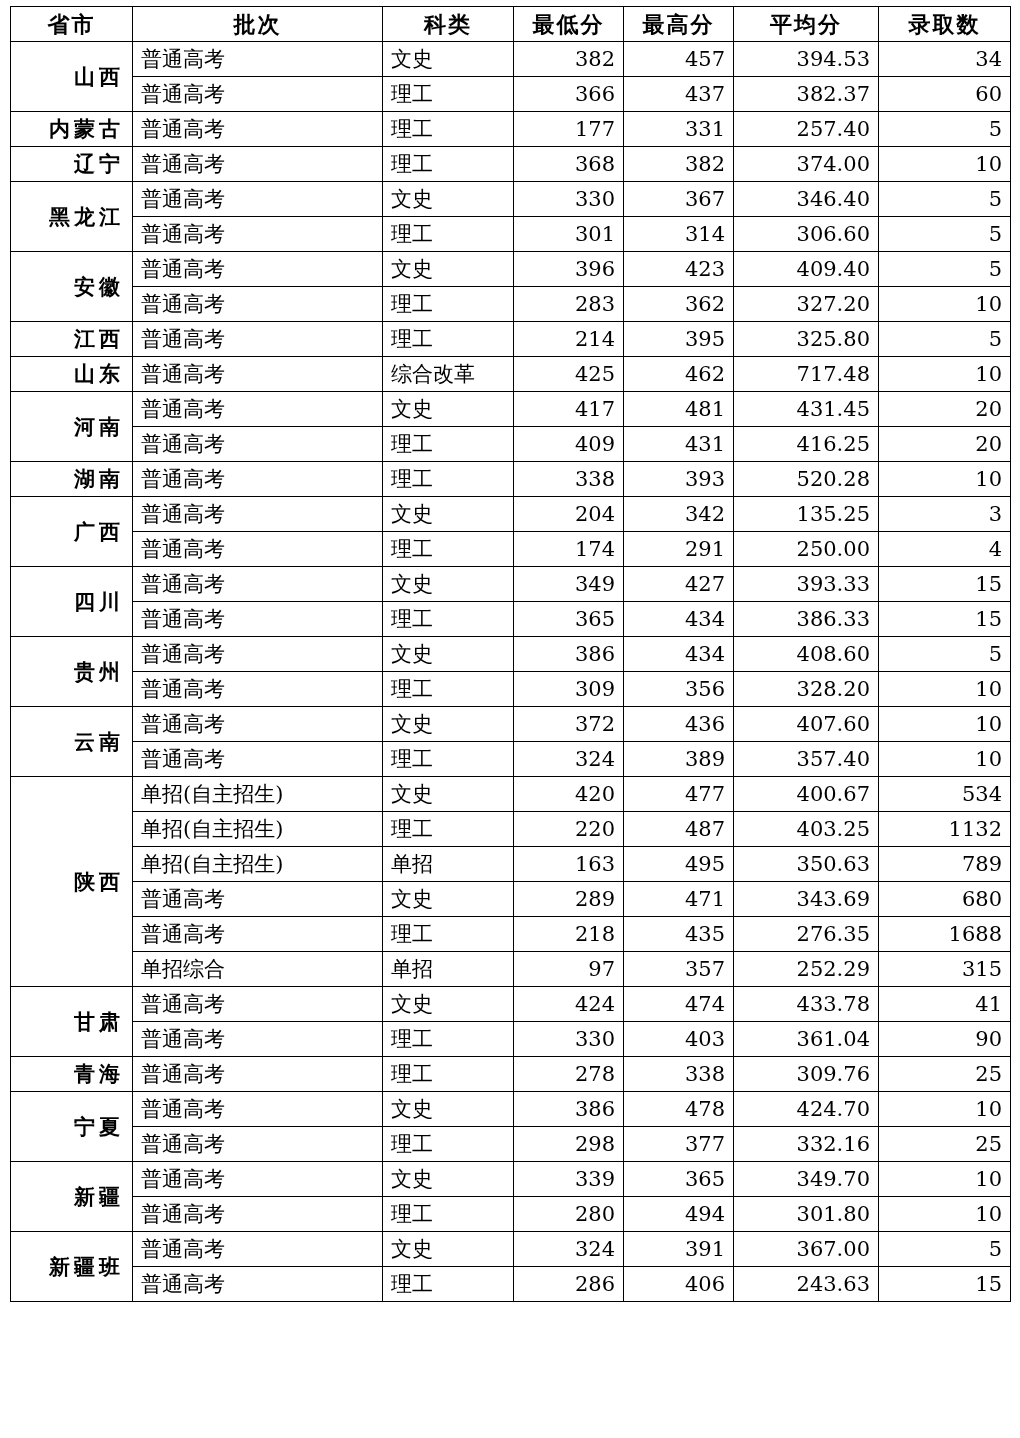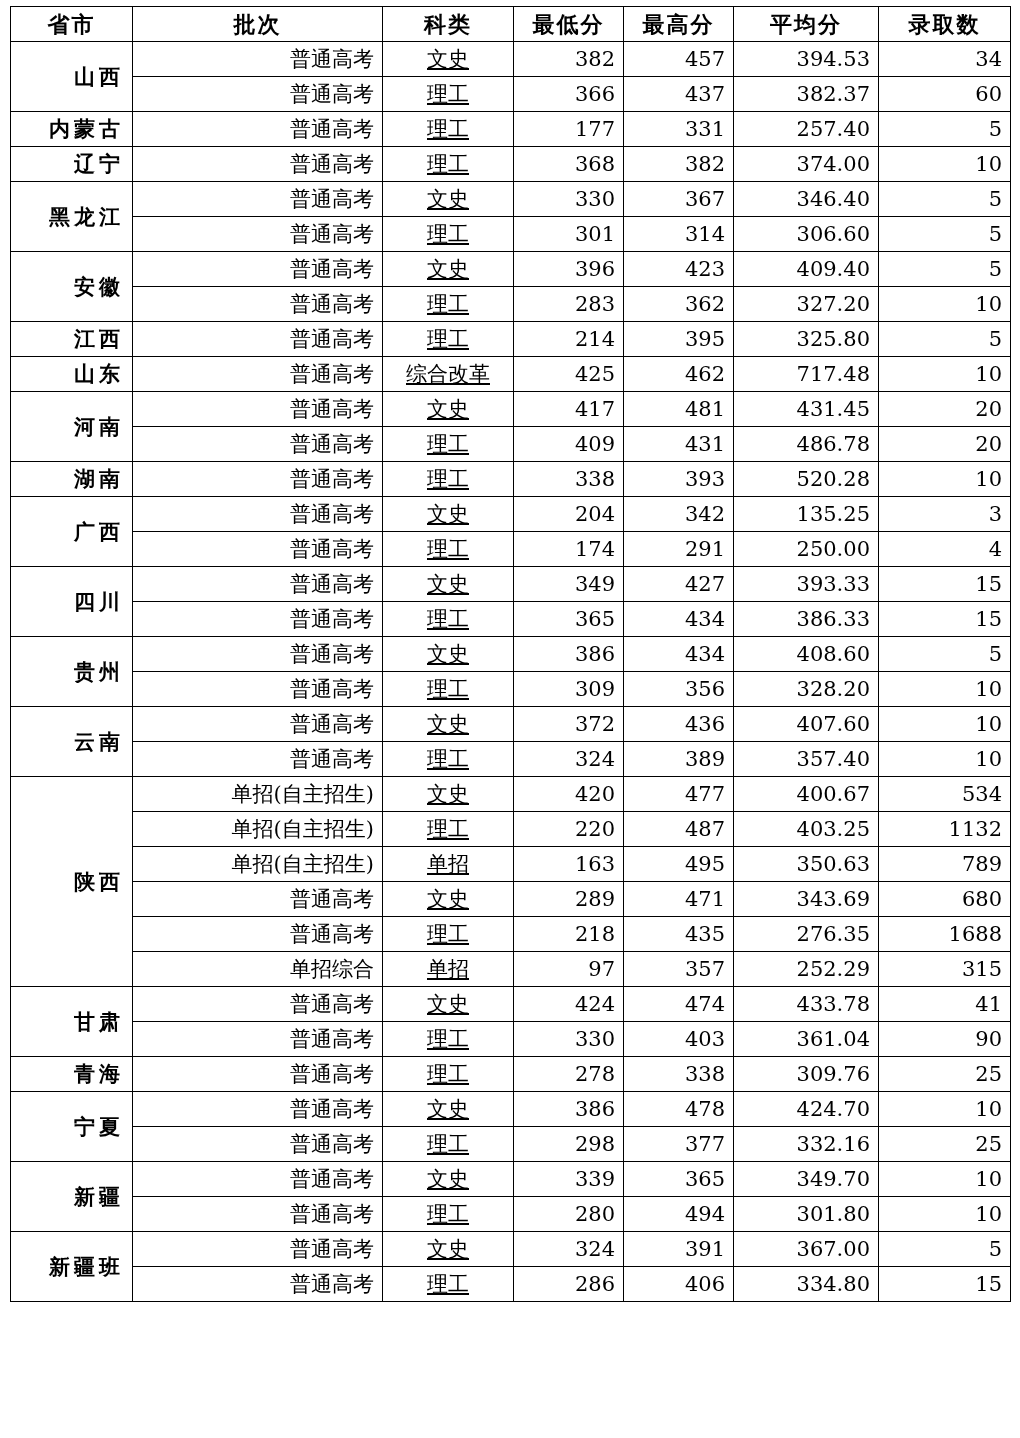--- a/index.html
+++ b/index.html
@@ -47,26 +47,24 @@
   col.c-max { width: 110px; }
   col.c-avg { width: 145px; }
   col.c-cnt { width: 132px; }
 
   td.prov {
     text-align: right;
     letter-spacing: 4px;
     font-weight: bold;
   }
   td.batch {
-    text-align: right;
+    text-align: left;
     margin-top: 35px;
   }
   td.subj {
-    text-align: center;
-    text-decoration: underline;
   }
   td.num {
     text-align: right;
     font-family: "DejaVu Serif", "Liberation Serif", serif;
     padding-right: 10px;
   }
 </style>
 </head>
 <body>
 
@@ -187,21 +185,21 @@
           <td class="num">417</td>
           <td class="num">481</td>
           <td class="num">431.45</td>
           <td class="num">20</td>
         </tr>
         <tr>
           <td class="batch">普通高考</td>
           <td class="subj">理工</td>
           <td class="num">409</td>
           <td class="num">431</td>
-          <td class="num">486.78</td>
+          <td class="num">416.25</td>
           <td class="num">20</td>
         </tr>
         <tr>
           <td class="prov" rowspan="1">湖南</td>
           <td class="batch">普通高考</td>
           <td class="subj">理工</td>
           <td class="num">338</td>
           <td class="num">393</td>
           <td class="num">520.28</td>
           <td class="num">10</td>
@@ -390,18 +388,18 @@
           <td class="num">324</td>
           <td class="num">391</td>
           <td class="num">367.00</td>
           <td class="num">5</td>
         </tr>
         <tr>
           <td class="batch">普通高考</td>
           <td class="subj">理工</td>
           <td class="num">286</td>
           <td class="num">406</td>
-          <td class="num">334.80</td>
+          <td class="num">243.63</td>
           <td class="num">15</td>
         </tr>
       </tbody>
   </table>
 </div>
 
 </body></html>

